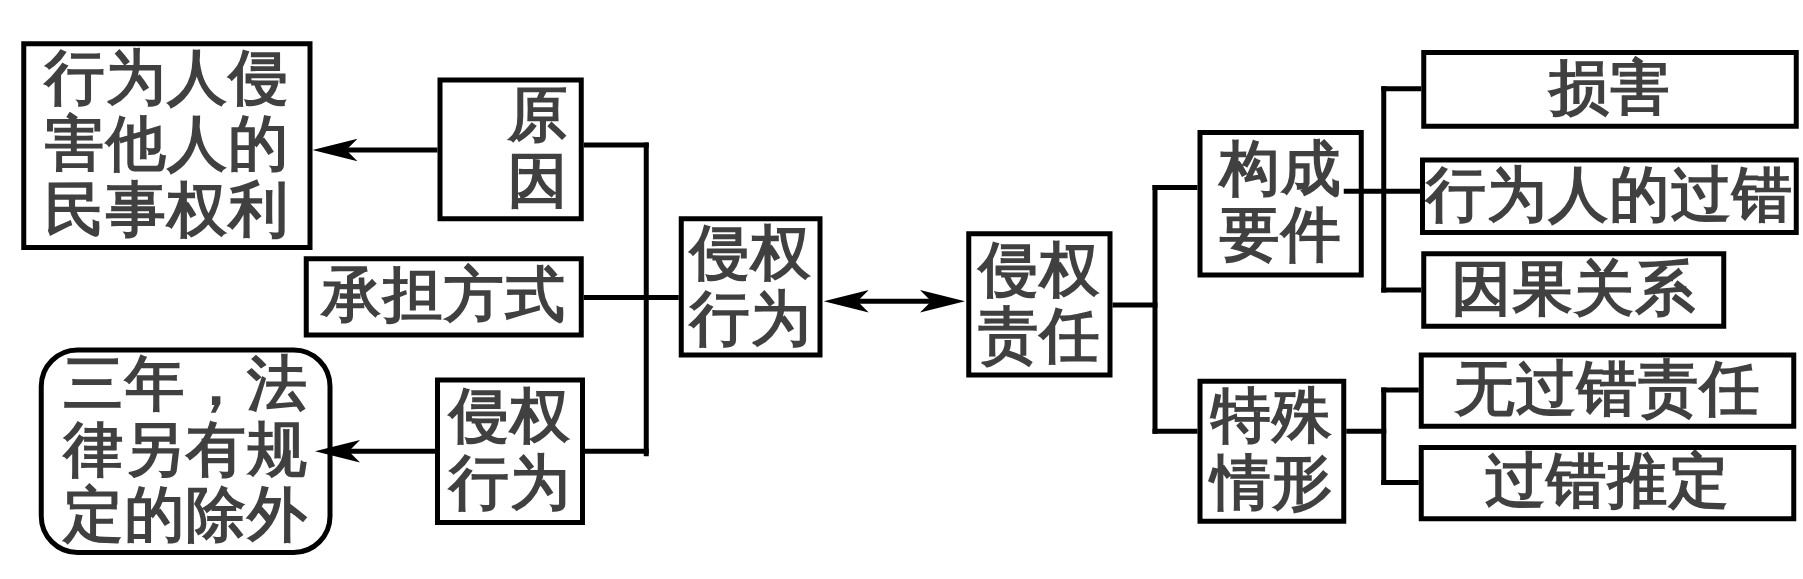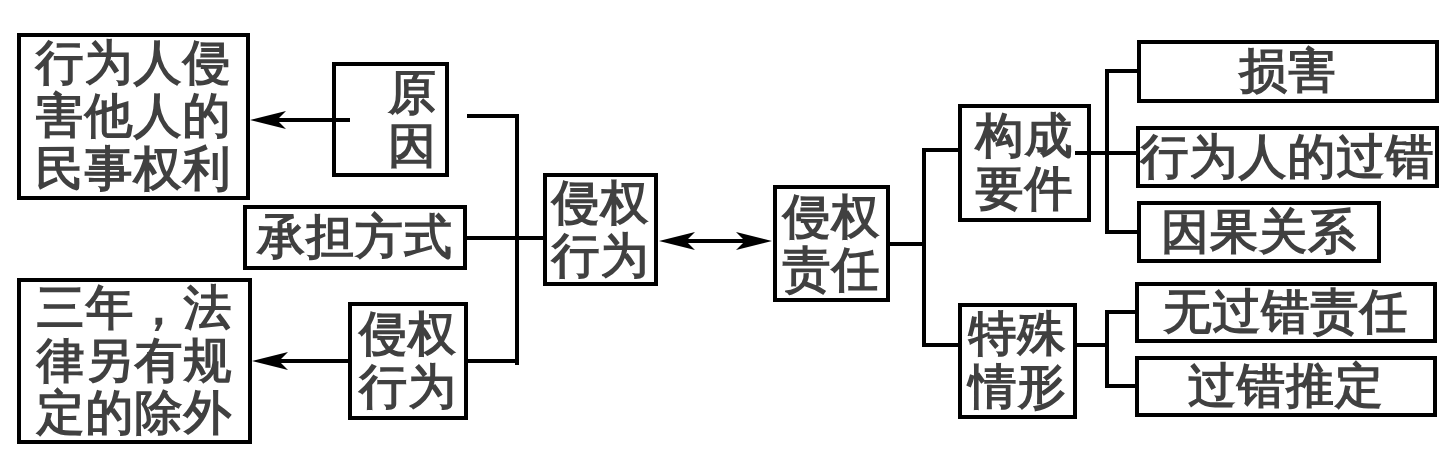--- a/index.html
+++ b/index.html
@@ -27,24 +27,24 @@
     overflow:hidden;
   }
   .hline,.vline{position:absolute;background:#000;}
   .hline{height:4px;}
   .vline{width:4px;}
   .ah{position:absolute;width:36px;height:22px;}
   .ah svg{display:block;width:36px;height:22px;}
 
   
   #n-harm{left:17px;top:33px;width:233px;height:167px;}
-  #n-cause{left:332px;top:62px;width:117px;height:115px;padding-left:44px;}
+  #n-cause{left:350px;top:62px;width:117px;height:115px;padding-left:44px;}
   #n-method{left:243px;top:205px;width:224px;height:65px;}
   #n-limitation{left:348px;top:302px;width:120px;height:118px;}
-  #n-threeyears{left:17px;top:278px;width:235px;height:166px;}
+  #n-threeyears{left:31px;top:278px;width:235px;height:166px;border-radius:31px;}
   #n-tort-act{left:543px;top:173px;width:115px;height:113px;}
   #n-tort-liability{left:773px;top:185px;width:117px;height:117px;}
   #n-elements{left:958px;top:104px;width:133px;height:118px;}
   #n-special{left:958px;top:287px;width:119px;height:116px;margin-top:16px;}
   #n-damage{left:1137px;top:40px;width:302px;height:63px;}
   #n-fault{left:1136px;top:126px;width:303px;height:62px;}
   #n-causation{left:1137px;top:201px;width:244px;height:62px;}
   #n-nofault{left:1135px;top:282px;width:302px;height:61px;}
   #n-presumed{left:1135px;top:356px;width:302px;height:61px;}
 

